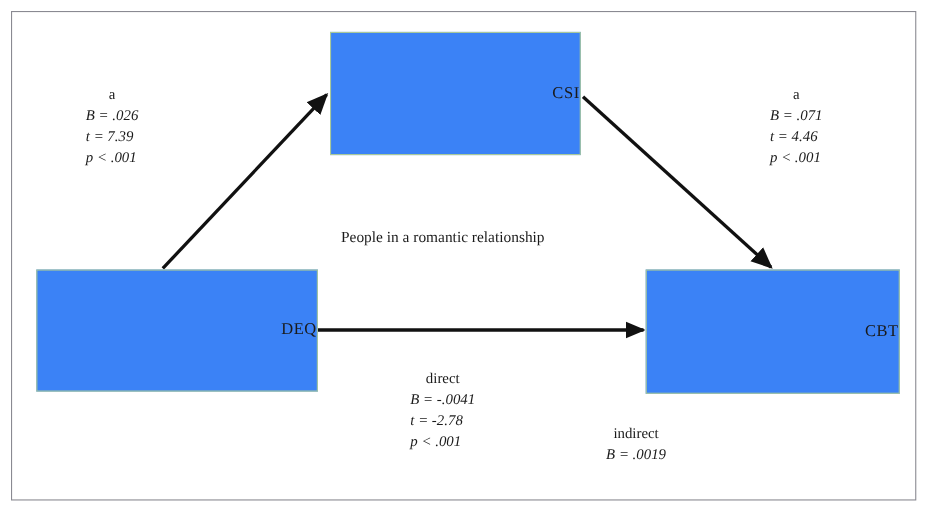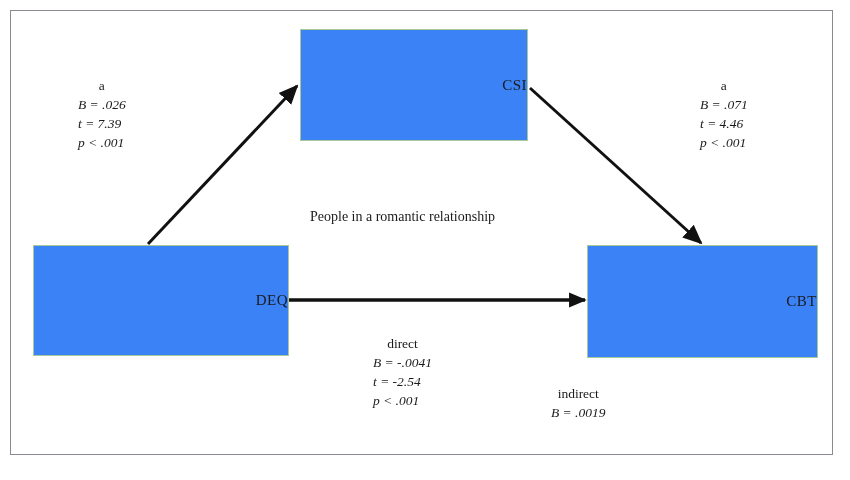--- a/index.html
+++ b/index.html
@@ -85,21 +85,21 @@
   <div class="statblock" id="stats-a-right">
     <span class="hdr">a</span>
     <span class="ln sym">B = .071</span>
     <span class="ln sym">t = 4.46</span>
     <span class="ln sym">p &lt; .001</span>
   </div>
 
   <div class="statblock" id="stats-direct">
     <span class="hdr">direct</span>
     <span class="ln sym">B = -.0041</span>
-    <span class="ln sym">t = -2.54</span>
+    <span class="ln sym">t = -2.78</span>
     <span class="ln sym">p &lt; .001</span>
   </div>
 
   <div class="statblock" id="stats-indirect">
     <span class="hdr">indirect</span>
     <span class="ln sym">B = .0019</span>
   </div>
 
 </div>
 

